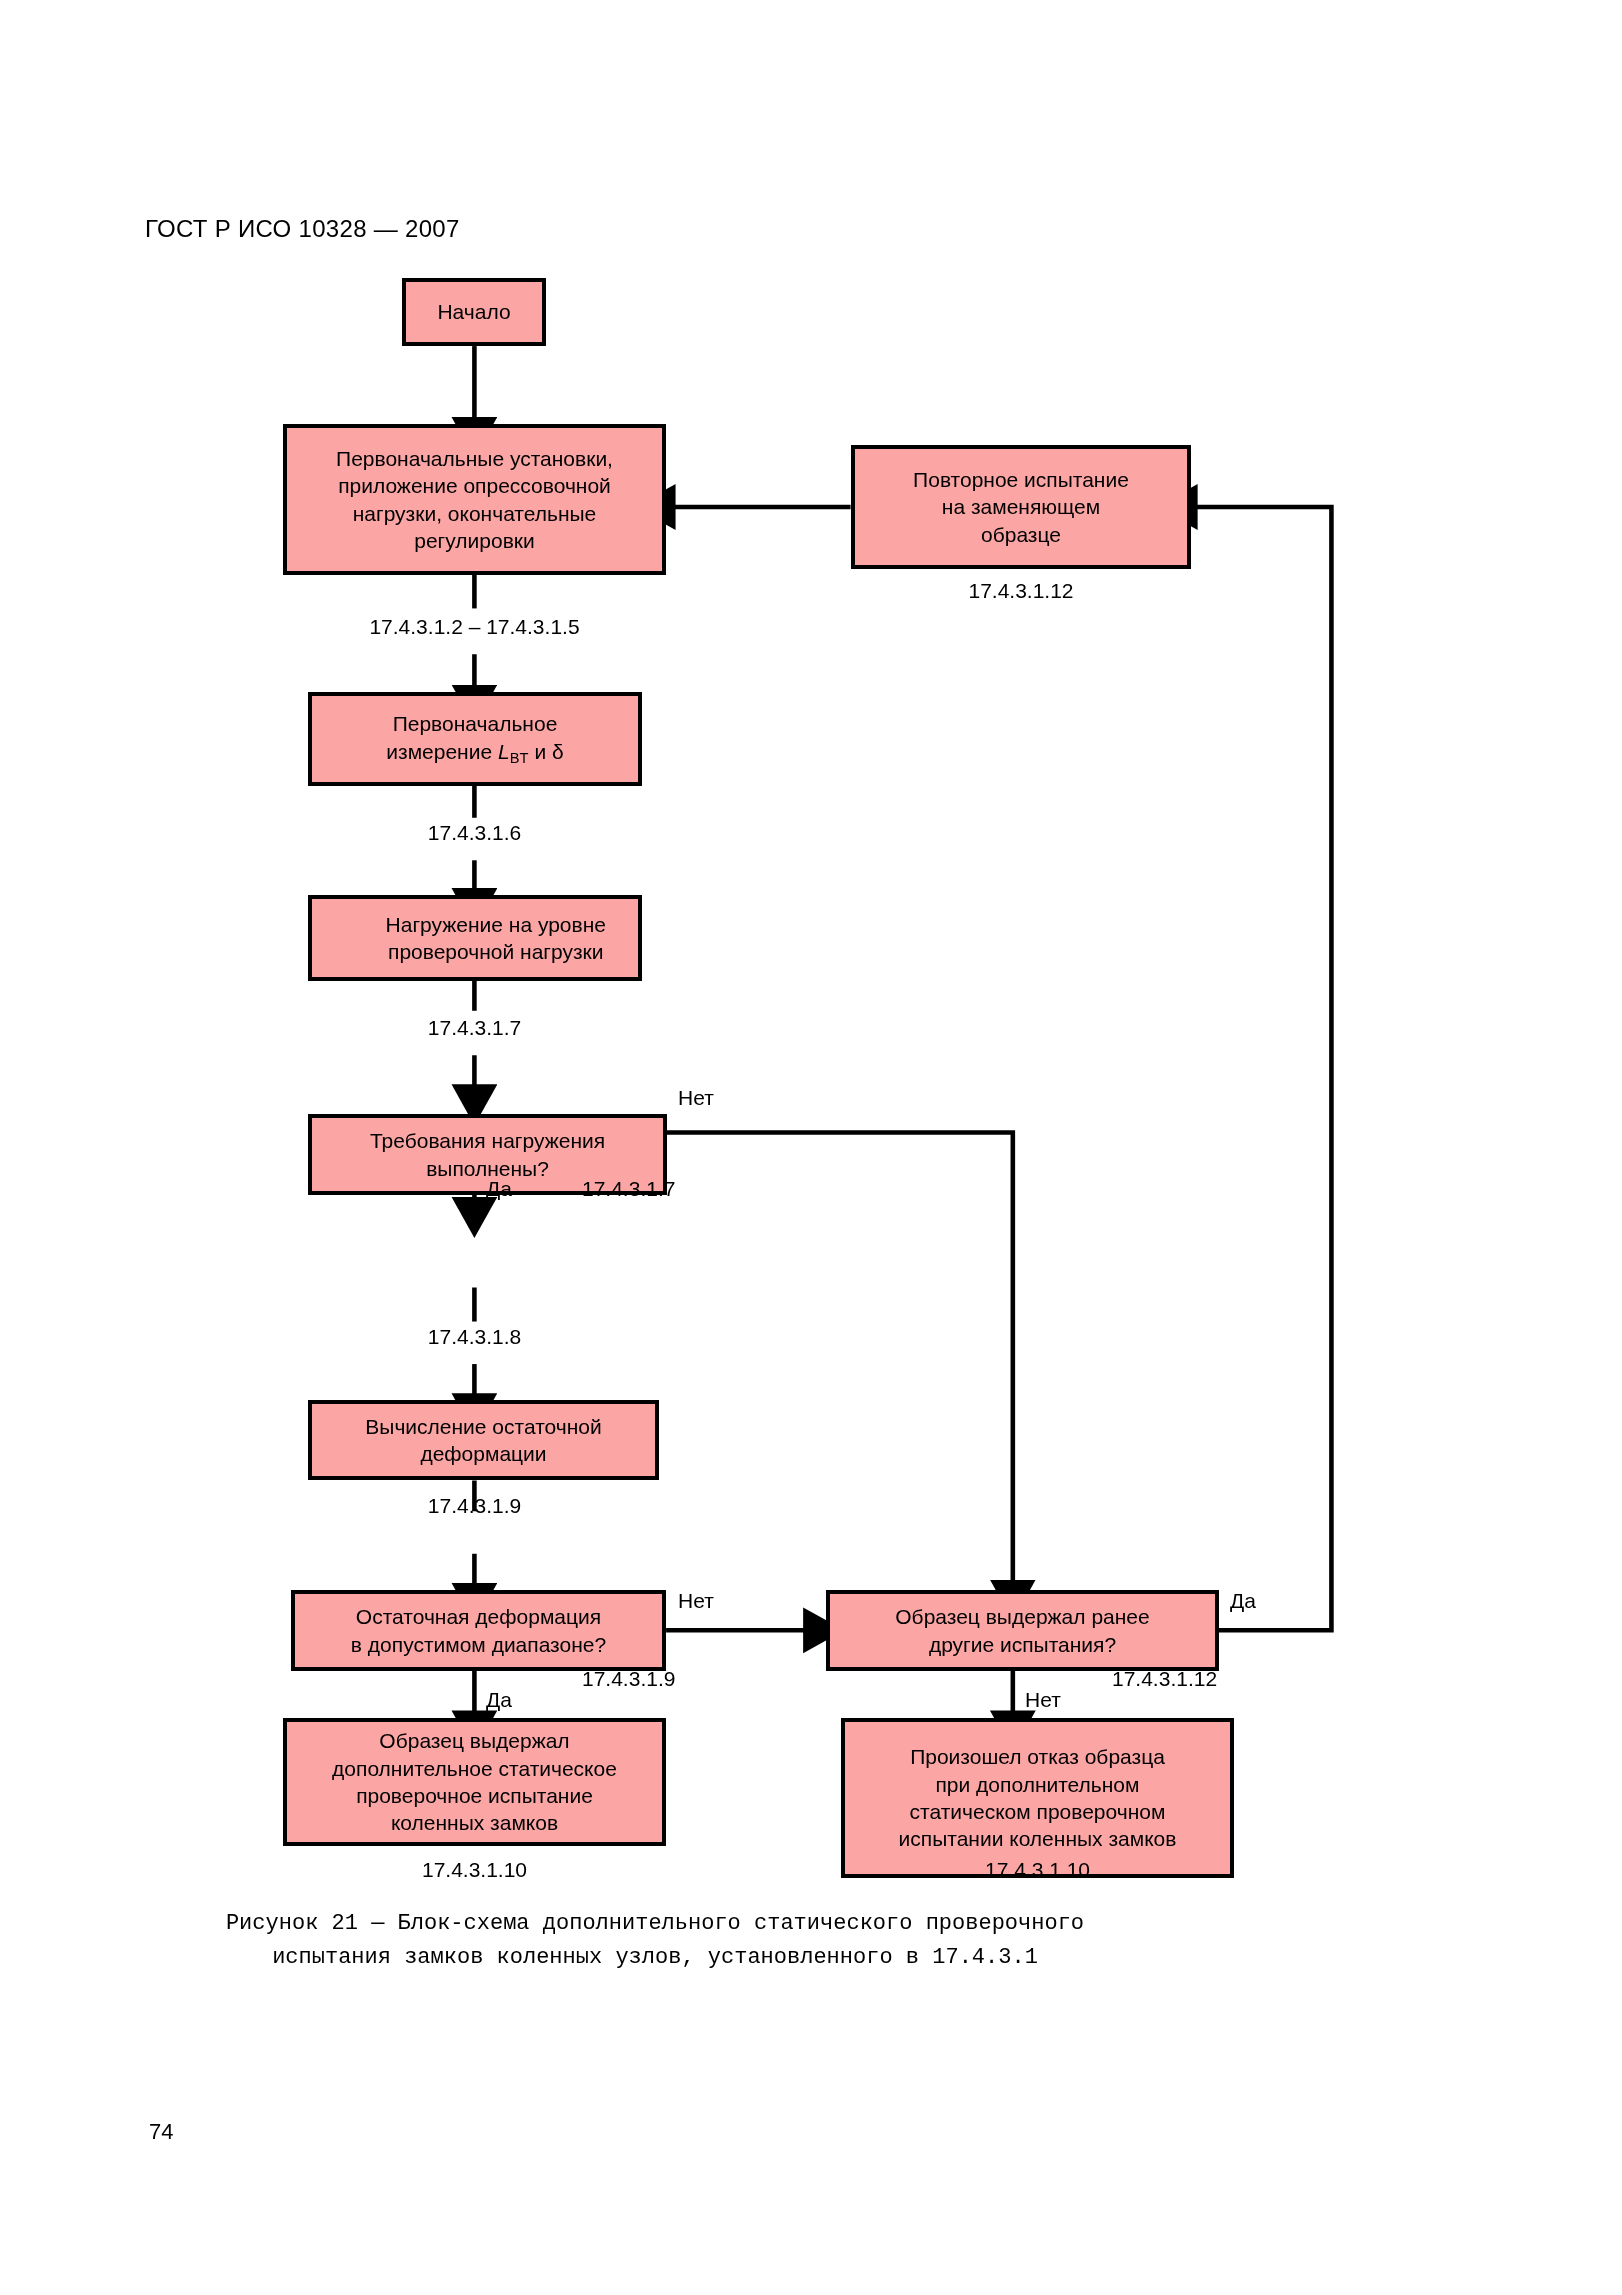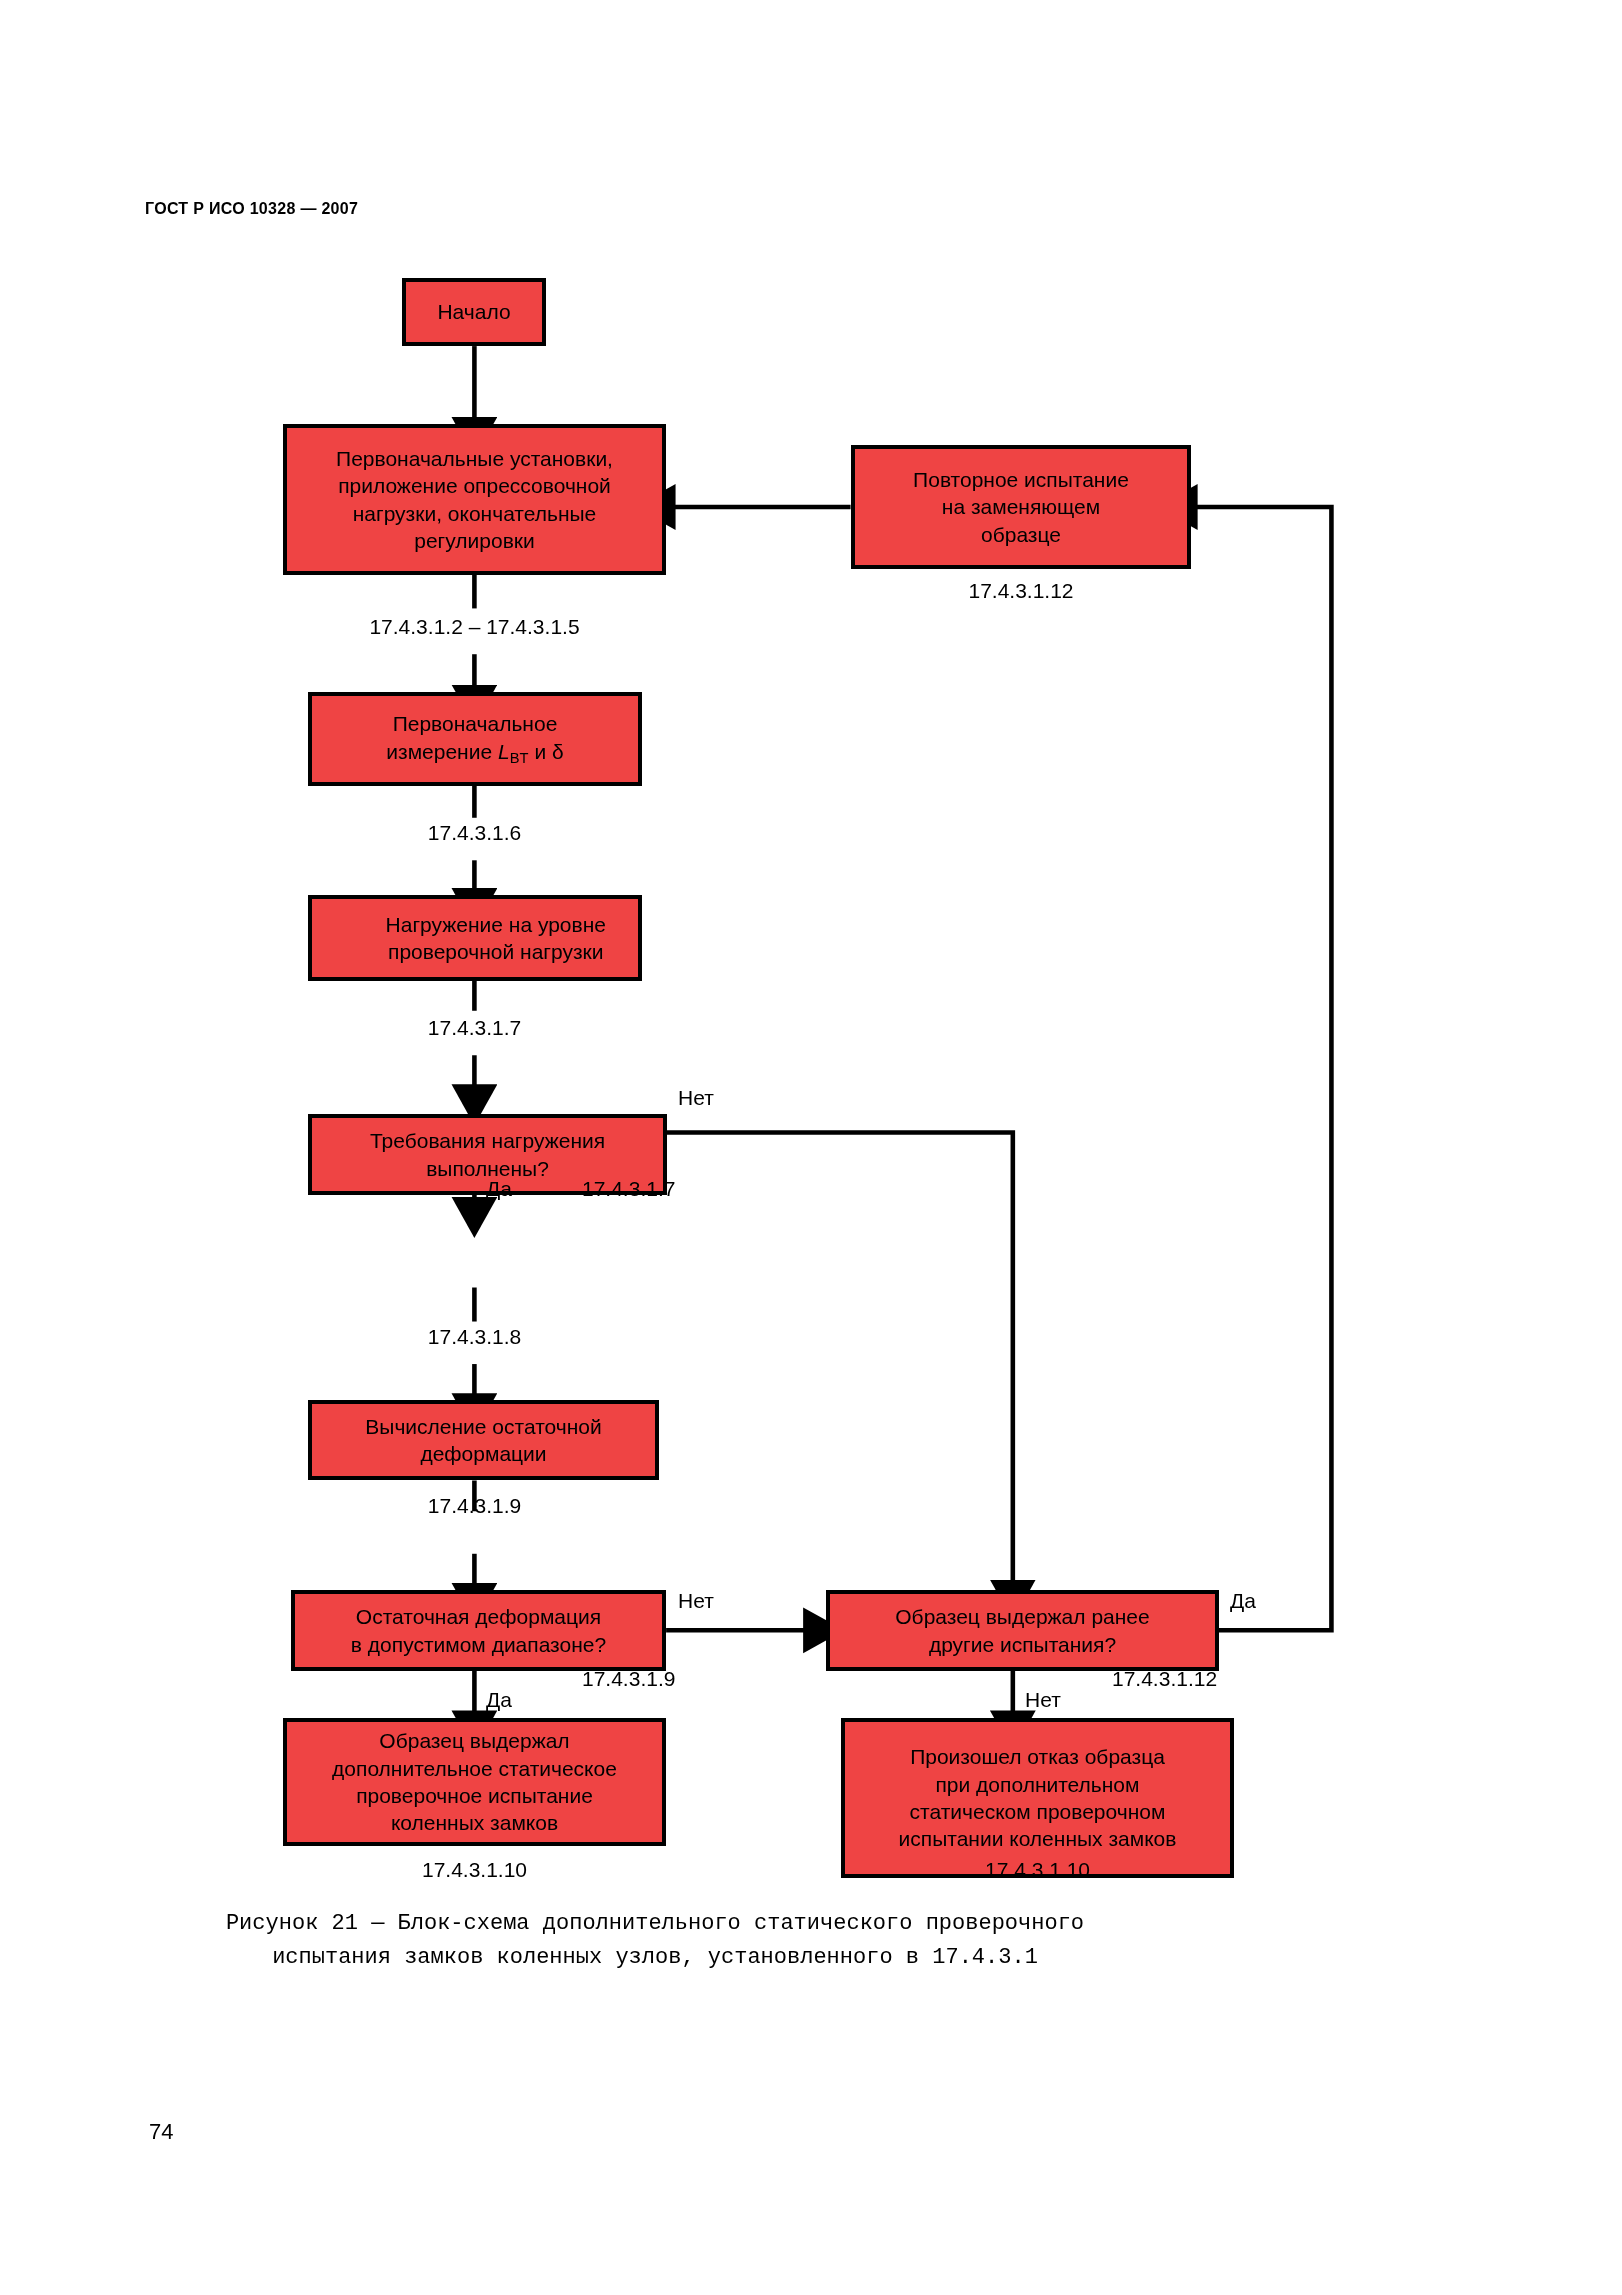--- a/index.html
+++ b/index.html
@@ -7,31 +7,31 @@
     width:1622px; height:2295px;
     background:#ffffff;
     font-family:"Liberation Sans", sans-serif;
     color:#000000;
     position:relative;
     overflow:hidden;
   }
   #page { position:absolute; inset:0; }
 
   .hdr {
-    position:absolute; left:145px; top:200px;
-    font-size:16px; font-weight:bold; letter-spacing:0.3px;
+    position:absolute; left:145px; top:215px;
+    font-size:24px; font-weight:normal; letter-spacing:0.3px;
     white-space:nowrap;
   }
 
   #wires { position:absolute; left:0; top:0; width:1622px; height:2295px; }
 
   .box {
     position:absolute;
     border:4.6px solid #000;
-    background:#ef4444;
+    background:#fca5a5;
     box-sizing:border-box;
     display:flex; align-items:center; justify-content:flex-end;
     text-align:center;
     font-size:21px;
     line-height:1.30;
     padding:2.6px 6.5px;
   }
   .box .txt { display:block; width:100%; }
   .sub { font-size:0.70em; vertical-align:-0.28em; letter-spacing:0.1px; }
   .ital { font-style:italic; }

